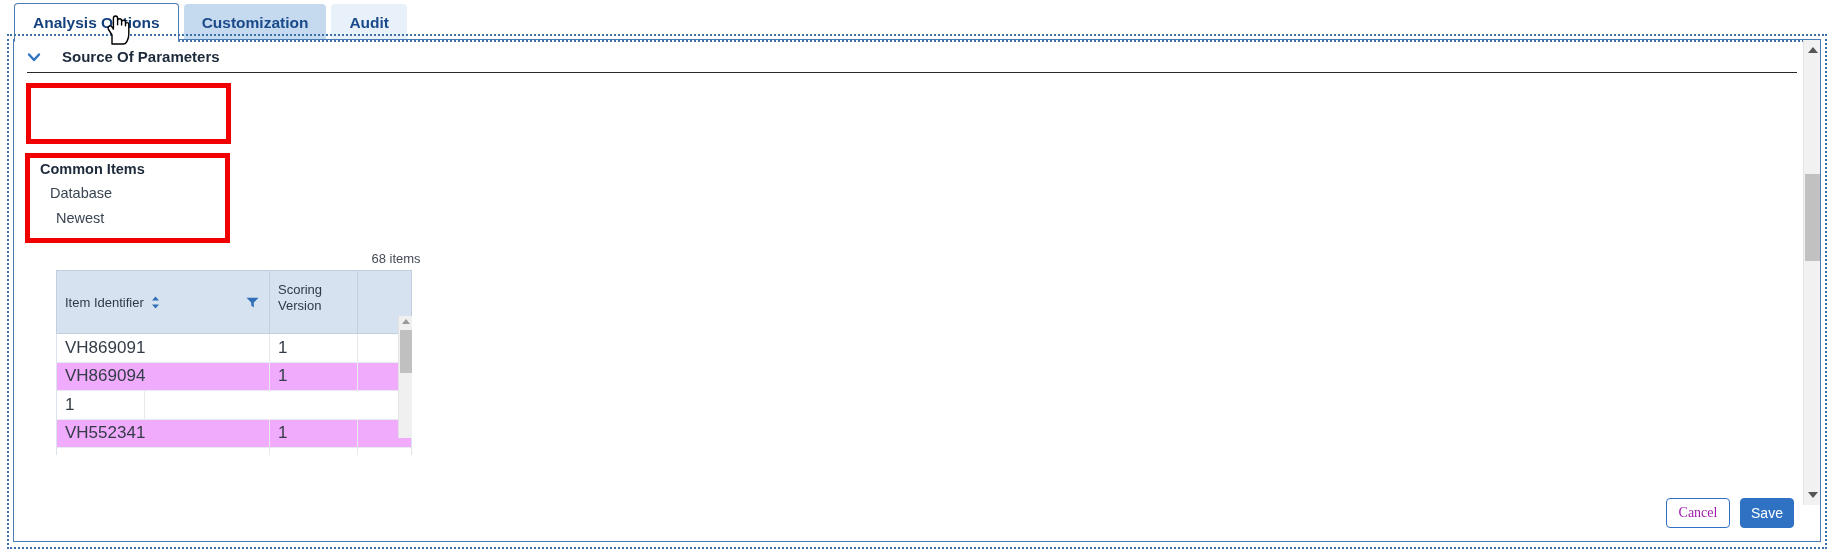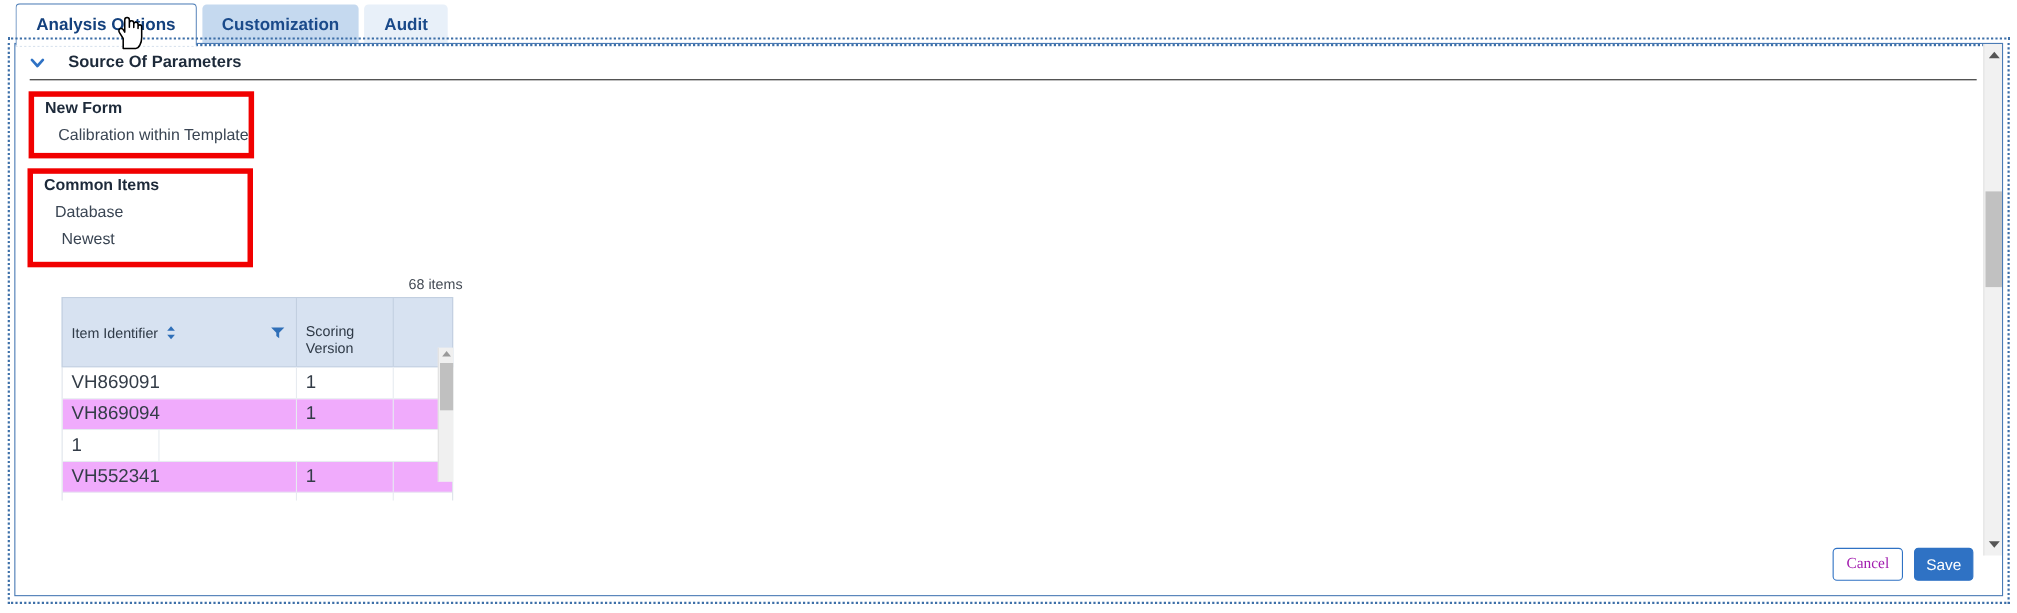--- a/index.html
+++ b/index.html
@@ -166,21 +166,21 @@
     font-size: 13px;
     color: #2f3a47;
     padding: 0 8px;
     position: relative;
     cursor: pointer;
   }
   .gh-cell.c1 { width: 213px; border-right: 1px solid #c2cfe0; }
   .gh-cell.c2 {
     width: 88px;
     align-items: flex-start;
-    padding-top: 22px;
+    padding-top: 11px;
     line-height: 1.25;
     border-right: 1px solid #c2cfe0;
   }
   .gh-cell.c3 { width: 52px; }
   .gh-label { margin-right: 7px; }
   .sort-ico { width: 9px; height: 13px; display:block; }
   .filter-ico {
     width: 13px; height: 11px;
     display: block;
     position: absolute;
@@ -333,24 +333,20 @@
     <div class="panel-dotted-top"></div>
 
     <div class="section-head">
       <svg class="chev" viewBox="0 0 16 16">
         <path d="M3 5.5 L8 11 L13 5.5" fill="none" stroke="#2f72c4" stroke-width="2.4" stroke-linecap="round" stroke-linejoin="round"></path>
       </svg>
       <span class="section-title">Source Of Parameters</span>
     </div>
     <div class="head-rule"></div>
 
-    <div class="group" id="grp-newform">
-      <div class="group-label">New Form</div>
-      <div class="group-value">Calibration within Template</div>
-    </div>
 
     <div class="group" id="grp-common">
       <div class="group-label">Common Items</div>
       <div class="group-value">Database</div>
       <div class="group-value second">Newest</div>
     </div>
 
     <div class="hl" id="hl-newform"></div>
     <div class="hl" id="hl-common"></div>
 

